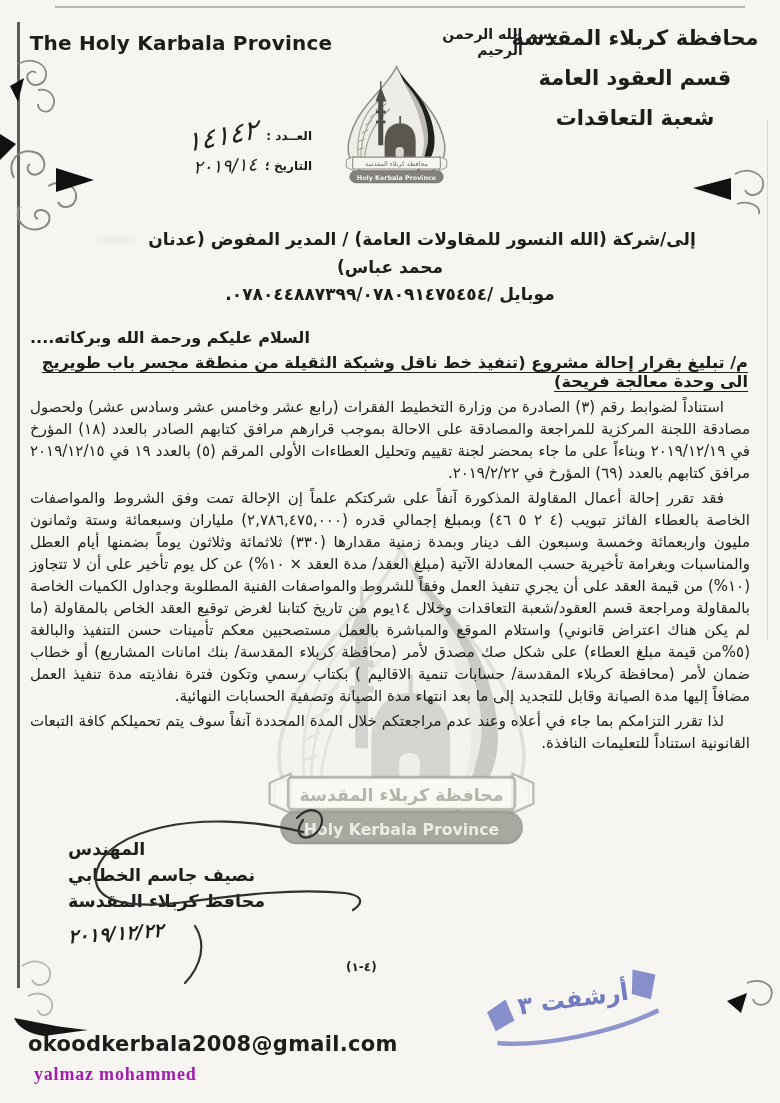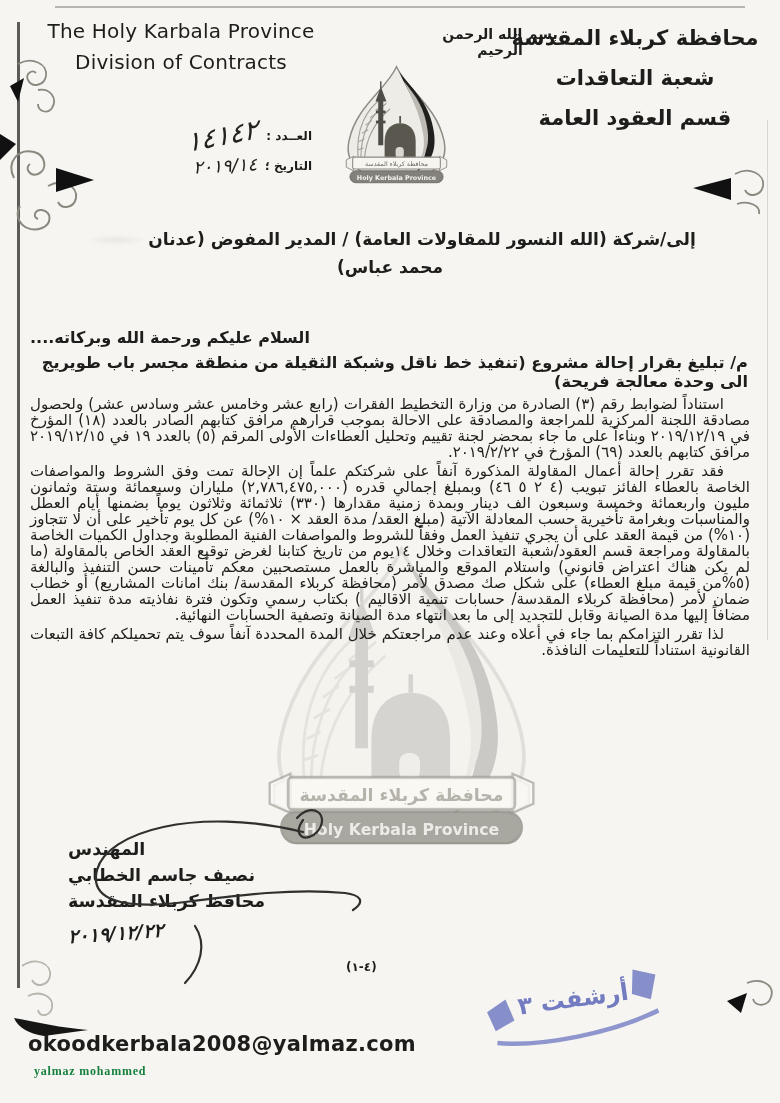--- a/index.html
+++ b/index.html
@@ -14,22 +14,22 @@
   .page { position: absolute; inset: 0; }
 
   
   .artifact-left  { position:absolute; left:17px; top:22px; width:2.5px; height:966px; background:#343432; opacity:.8; }
   .artifact-top   { position:absolute; left:55px; top:6px; width:690px; height:1.5px; background:#8d8d89; opacity:.6; }
   .artifact-right { position:absolute; left:767px; top:120px; width:1px; height:520px; background:#b9b8b3; opacity:.5; }
 
   .orn { position:absolute; }
 
   
-  .hdr-en { position:absolute; left:28px; top:16px; width:306px; text-align:center;
-            font-weight:normal; font-size:20px; line-height:31px; letter-spacing:.2px; }
+  .hdr-en { position:absolute; left:28px; top:28px; width:306px; text-align:center;
+            font-weight:bold; font-size:20px; line-height:31px; letter-spacing:.2px; }
   .hdr-ar { position:absolute; left:505px; top:18px; width:260px; text-align:center; direction:rtl;
             font-weight:bold; font-size:21px; line-height:40px; }
   .basmala { position:absolute; left:425px; top:26px; width:150px; text-align:center; direction:rtl;
              font-weight:bold; font-size:14px; }
   .emblem { position:absolute; left:328px; top:60px; width:137px; height:134px; }
 
   .refs { position:absolute; left:112px; top:120px; width:200px; direction:rtl; }
   .ref-row { display:flex; align-items:center; gap:8px; }
   .ref-row + .ref-row { margin-top:4px; }
   .ref-label { font-weight:bold; font-size:12px; white-space:nowrap; }
@@ -39,25 +39,25 @@
 
   
   .recipient { position:absolute; left:80px; top:226px; width:620px; text-align:center; direction:rtl;
                font-weight:bold; font-size:17px; line-height:27.5px; z-index:1; }
   .gap { display:inline-block; width:64px; height:12px; vertical-align:middle;
          background:radial-gradient(ellipse at center, #e9e8e3 0%, rgba(233,232,227,0) 70%); }
 
   .greeting { position:absolute; left:30px; top:328px; width:718px; direction:rtl; text-align:left;
               font-weight:bold; font-size:16px; z-index:1; }
   .subject  { position:absolute; left:34px; top:353px; width:714px; direction:rtl; text-align:right;
-              font-weight:bold; font-size:16.2px; text-underline-offset:4px; z-index:1; }
+              font-weight:bold; font-size:16.2px; text-decoration:underline; text-underline-offset:4px; z-index:1; }
 
   
   .body-text { position:absolute; left:30px; top:396px; width:720px; direction:rtl; text-align:justify;
-               font-size:15px; line-height:16px; z-index:1; }
+               font-size:15px; line-height:22px; z-index:1; }
   .body-text p { text-indent:26px; margin-bottom:3px; }
 
   
   .watermark { position:absolute; left:228px; top:540px; width:347px; height:324px; z-index:0; pointer-events:none; }
 
   
   .sig-scribble { position:absolute; left:45px; top:796px; z-index:3; pointer-events:none; }
   .sig-block { position:absolute; left:68px; top:836px; width:200px; text-align:left; direction:rtl;
                font-weight:bold; font-size:17.5px; line-height:26px; z-index:2; }
   .sig-date { margin-top:6px; font-weight:bold; font-size:19px; font-style:italic; display:inline-block;
@@ -67,21 +67,21 @@
 
   
   .stamp { position:absolute; left:486px; top:976px; width:178px; height:74px; transform:rotate(-8deg); z-index:2; }
   .stamp svg { position:absolute; inset:0; }
   .stamp-text { position:absolute; left:22px; top:9px; width:134px; text-align:center; direction:rtl;
                 color:#5d68b8; font-weight:bold; font-size:24px; opacity:.85; }
 
   
   .footer-email { position:absolute; left:28px; top:1032px; font-weight:bold; font-size:21px; letter-spacing:.3px; }
   .footer-name  { position:absolute; left:34px; top:1064px; font-family:"Liberation Serif", serif;
-                  font-weight:bold; font-size:12px; color:#15803d; letter-spacing:.8px; }
+                  font-weight:bold; font-size:18px; color:#a21caf; letter-spacing:.8px; }
 
   svg text { font-family:"DejaVu Sans", sans-serif; }
 </style>
 </head>
 <body>
 
 <svg width="0" height="0" style="position:absolute">
   <symbol id="emb-art" viewBox="0 0 150 140">
     <path d="M75,4 C63,30 31,47 23,85 C17,114 41,127 75,127 C109,127 133,114 127,85 C119,47 87,30 75,4 Z" fill="#edece7" stroke="#8e8c84" stroke-width="1.6"></path>
     <g stroke="#a3a196" fill="none" stroke-width="1.2">
@@ -146,27 +146,26 @@
   <svg class="orn" style="left:8px;top:952px" width="86" height="86">
     <g stroke="#9b998f" fill="none" stroke-width="1.8" opacity=".7">
       <path d="M14,14 C28,4 44,12 42,24 C40,34 28,36 24,28"></path>
       <path d="M20,44 C32,38 46,44 44,56 C42,64 32,66 30,58"></path>
     </g>
     <path d="M6,66 C28,70 54,76 80,78 L36,84 C22,82 10,76 6,66 Z" fill="#161614"></path>
   </svg>
 
   <div class="hdr-en">
     <div>The Holy Karbala Province</div>
-    <div>Division of Contracts</div>
   </div>
 
   <div class="hdr-ar">
     <div>محافظة كربلاء المقدسة</div>
+    <div>قسم العقود العامة</div>
     <div>شعبة التعاقدات</div>
-    <div>قسم العقود العامة</div>
   </div>
 
   <div class="basmala">بسم الله الرحمن الرحيم</div>
 
   <svg class="emblem" viewBox="0 0 150 140">
     <use href="#emb-art"></use>
     <text x="75" y="112.5" font-size="7" text-anchor="middle" fill="#6b695f">محافظة كربلاء المقدسة</text>
     <text x="75" y="127.6" font-size="7" font-weight="bold" text-anchor="middle" fill="#f4f3ee">Holy Kerbala Province</text>
   </svg>
 
@@ -178,20 +177,21 @@
     <div class="ref-row">
       <span class="ref-label">التاريخ ؛</span>
       <span class="hand hand-date">٢٠١٩/١٤</span>
     </div>
   </div>
 
   <div class="recipient">
     <div>
       <span>إلى/شركة (الله النسور للمقاولات العامة) / المدير المفوض (عدنان</span><span class="gap"></span><span>محمد عباس)</span>
     </div>
+    <div>موبايل /٠٧٨٠٤٤٨٨٧٣٩٩/٠٧٨٠٩١٤٧٥٤٥٤.</div>
   </div>
 
   <div class="greeting">السلام عليكم ورحمة الله وبركاته....</div>
   <div class="subject">م/ تبليغ بقرار إحالة مشروع (تنفيذ خط ناقل وشبكة الثقيلة من منطقة مجسر باب طويريج الى وحدة معالجة فريحة)</div>
 
   <div class="body-text">
     <p>استناداً لضوابط رقم (٣) الصادرة من وزارة التخطيط الفقرات (رابع عشر وخامس عشر وسادس عشر) ولحصول مصادقة اللجنة المركزية للمراجعة والمصادقة على الاحالة بموجب قرارهم مرافق كتابهم الصادر بالعدد (١٨) المؤرخ في ٢٠١٩/١٢/١٩ وبناءاً على ما جاء بمحضر لجنة تقييم وتحليل العطاءات الأولى المرقم (٥) بالعدد ١٩ في ٢٠١٩/١٢/١٥ مرافق كتابهم بالعدد (٦٩) المؤرخ في ٢٠١٩/٢/٢٢.</p>
     <p>فقد تقرر إحالة أعمال المقاولة المذكورة آنفاً على شركتكم علماً إن الإحالة تمت وفق الشروط والمواصفات الخاصة بالعطاء الفائز تبويب (٤ ٢ ٥ ٤٦) وبمبلغ إجمالي قدره (٢,٧٨٦,٤٧٥,٠٠٠) ملياران وسبعمائة وستة وثمانون مليون واربعمائة وخمسة وسبعون الف دينار وبمدة زمنية مقدارها (٣٣٠) ثلاثمائة وثلاثون يوماً بضمنها أيام العطل والمناسبات وبغرامة تأخيرية حسب المعادلة الآتية (مبلغ العقد/ مدة العقد × ١٠%) عن كل يوم تأخير على أن لا تتجاوز (١٠%) من قيمة العقد على أن يجري تنفيذ العمل وفقاً للشروط والمواصفات الفنية المطلوبة وجداول الكميات الخاصة بالمقاولة ومراجعة قسم العقود/شعبة التعاقدات وخلال ١٤يوم من تاريخ كتابنا لغرض توقيع العقد الخاص بالمقاولة (ما لم يكن هناك اعتراض قانوني) واستلام الموقع والمباشرة بالعمل مستصحبين معكم تأمينات حسن التنفيذ والبالغة (٥%من قيمة مبلغ العطاء) على شكل صك مصدق لأمر (محافظة كربلاء المقدسة/ بنك امانات المشاريع) أو خطاب ضمان لأمر (محافظة كربلاء المقدسة/ حسابات تنمية الاقاليم ) بكتاب رسمي وتكون فترة نفاذيته مدة تنفيذ العمل مضافاً إليها مدة الصيانة وقابل للتجديد إلى ما بعد انتهاء مدة الصيانة وتصفية الحسابات النهائية.</p>
     <p>لذا تقرر التزامكم بما جاء في أعلاه وعند عدم مراجعتكم خلال المدة المحددة آنفاً سوف يتم تحميلكم كافة التبعات القانونية استناداً للتعليمات النافذة.</p>
   </div>
@@ -226,16 +226,16 @@
 
   <div class="stamp">
     <svg width="178" height="74" viewBox="0 0 178 74">
       <polygon points="152,2 174,10 166,34 148,26" fill="#6b76c0" opacity="0.8"></polygon>
       <polygon points="2,24 22,14 28,36 8,44" fill="#6b76c0" opacity="0.8"></polygon>
       <path d="M8,56 C52,66 124,62 172,46" stroke="#6b76c0" stroke-width="4.5" fill="none" opacity="0.75"></path>
     </svg>
     <span class="stamp-text">أرشفت ٣</span>
   </div>
 
-  <div class="footer-email">okoodkerbala2008@yalmaz.com</div>
+  <div class="footer-email">okoodkerbala2008@gmail.com</div>
   <div class="footer-name">yalmaz mohammed</div>
 
 </div>
 
 </body></html>

